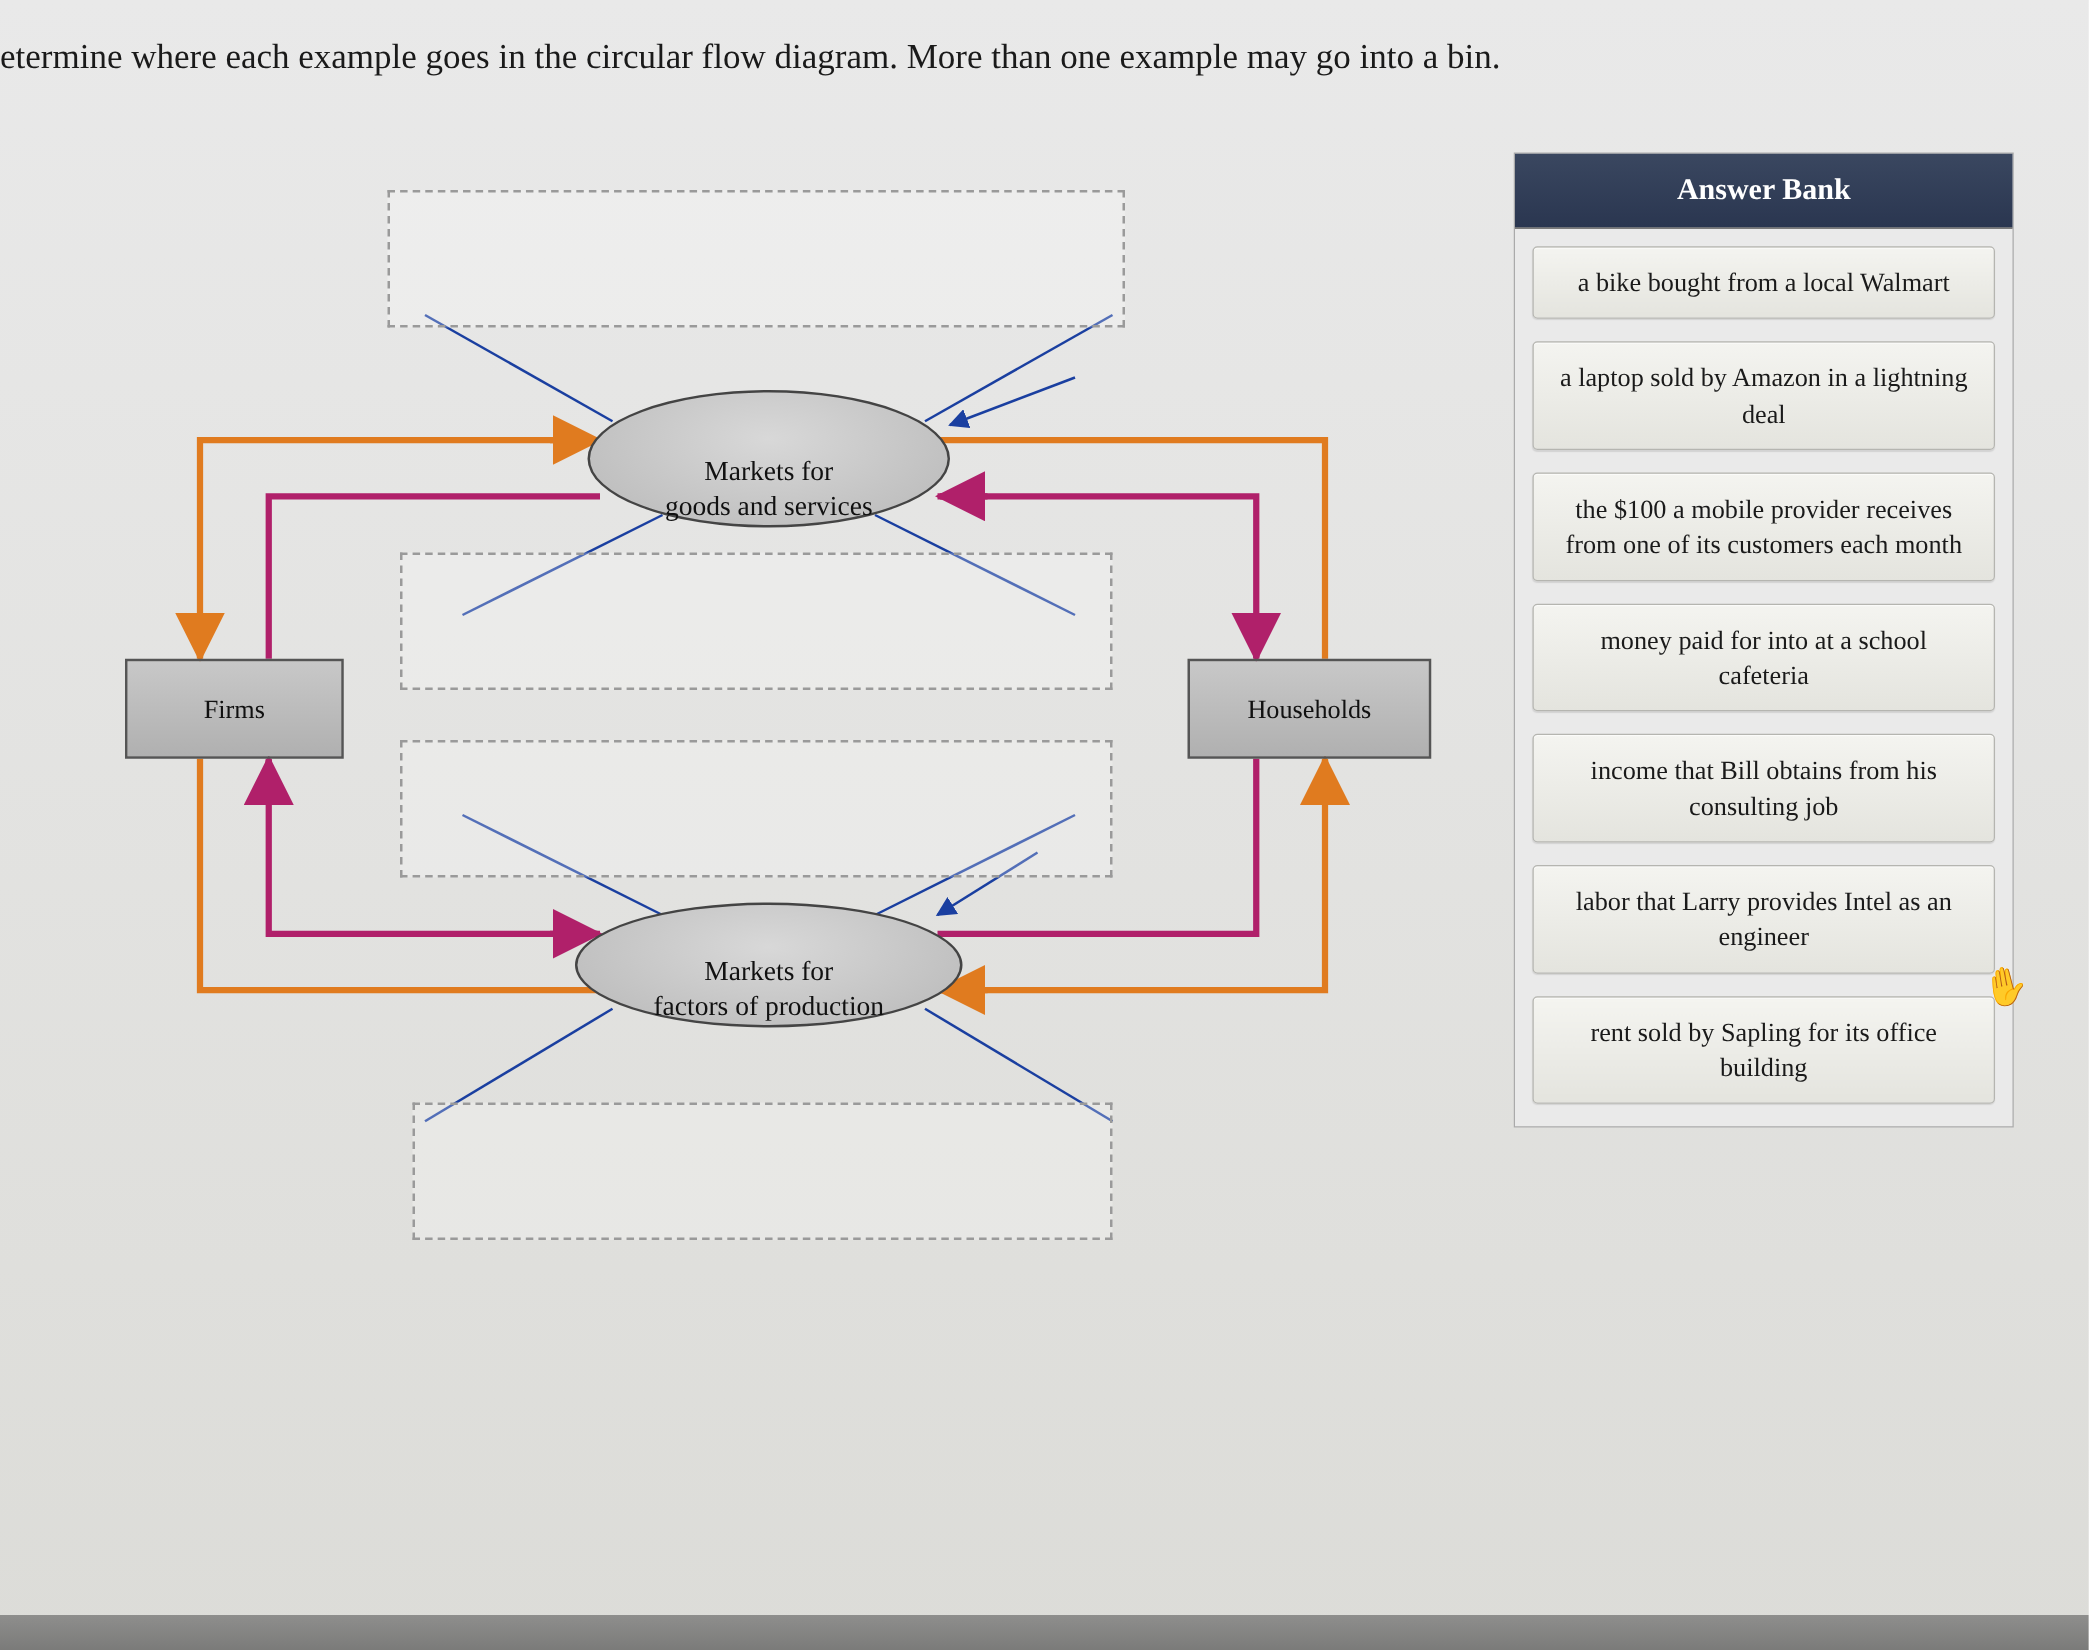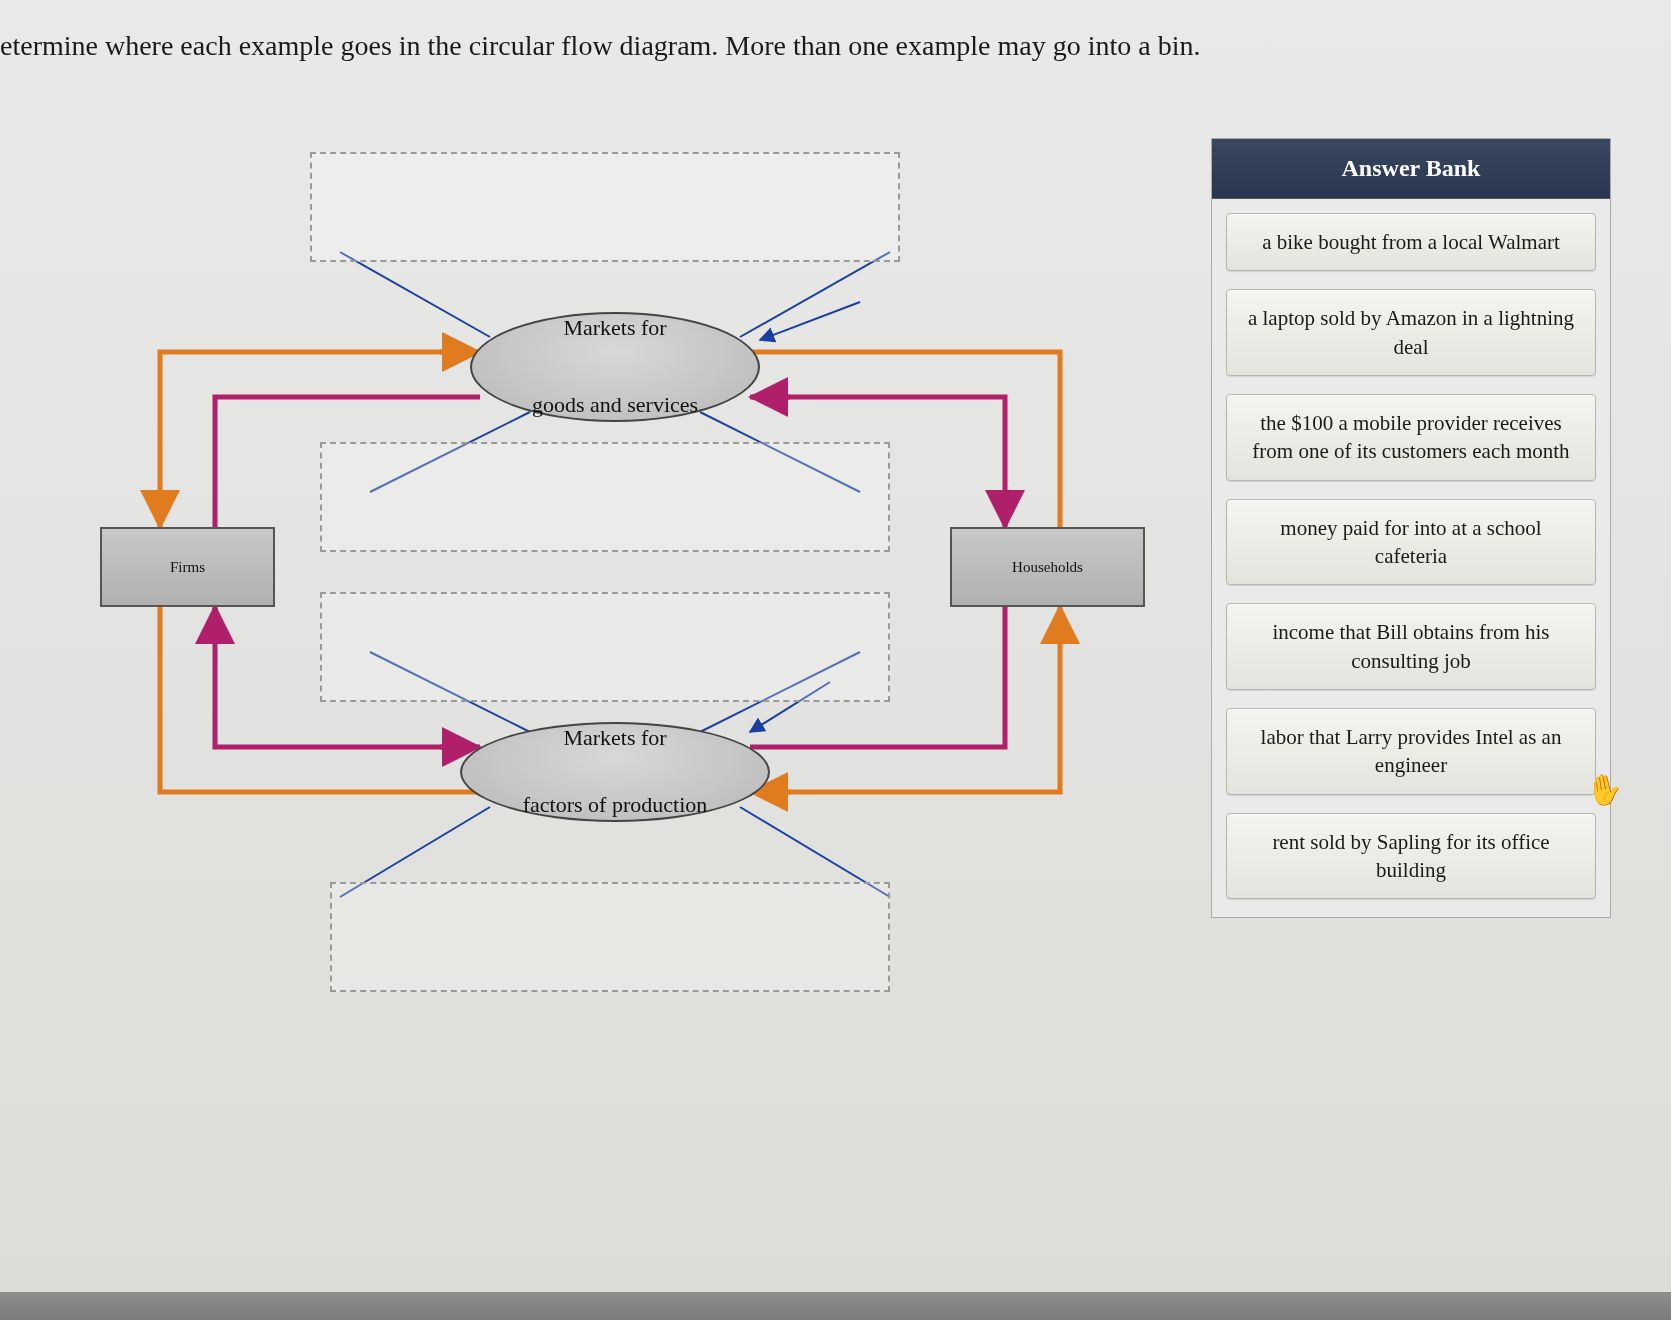--- a/index.html
+++ b/index.html
@@ -50,43 +50,43 @@
     background: rgba(255,255,255,0.25);
     z-index: 3;
   }
   .node-box {
     position: absolute;
     background: linear-gradient(180deg, #c8c8c8, #b0b0b0);
     border: 2px solid #555;
     display: flex;
     align-items: center;
     justify-content: center;
-    font-size: 15px;
+    font-size: 21px;
     color: #111;
     z-index: 4;
   }
   .node-oval {
     position: absolute;
     background: radial-gradient(ellipse at 50% 35%, #d8d8d8, #b8b8b8);
     border: 2px solid #444;
     border-radius: 50%;
     display: flex;
     flex-direction: column;
     align-items: center;
-    justify-content: space-between;
+    justify-content: flex-end;
     font-size: 22px;
     line-height: 1.3;
     color: #111;
     z-index: 5;
     text-align: center;
   }
   .answer-bank {
     position: absolute;
     right: 60px;
-    top: 16px;
+    top: 0;
     width: 400px;
     border: 1px solid #aaa;
     background: #eaeaea;
   }
   .answer-bank-header {
     background: linear-gradient(180deg, #3a4760, #2a3650);
     color: #fff;
     font-size: 24px;
     font-weight: bold;
     text-align: center;

